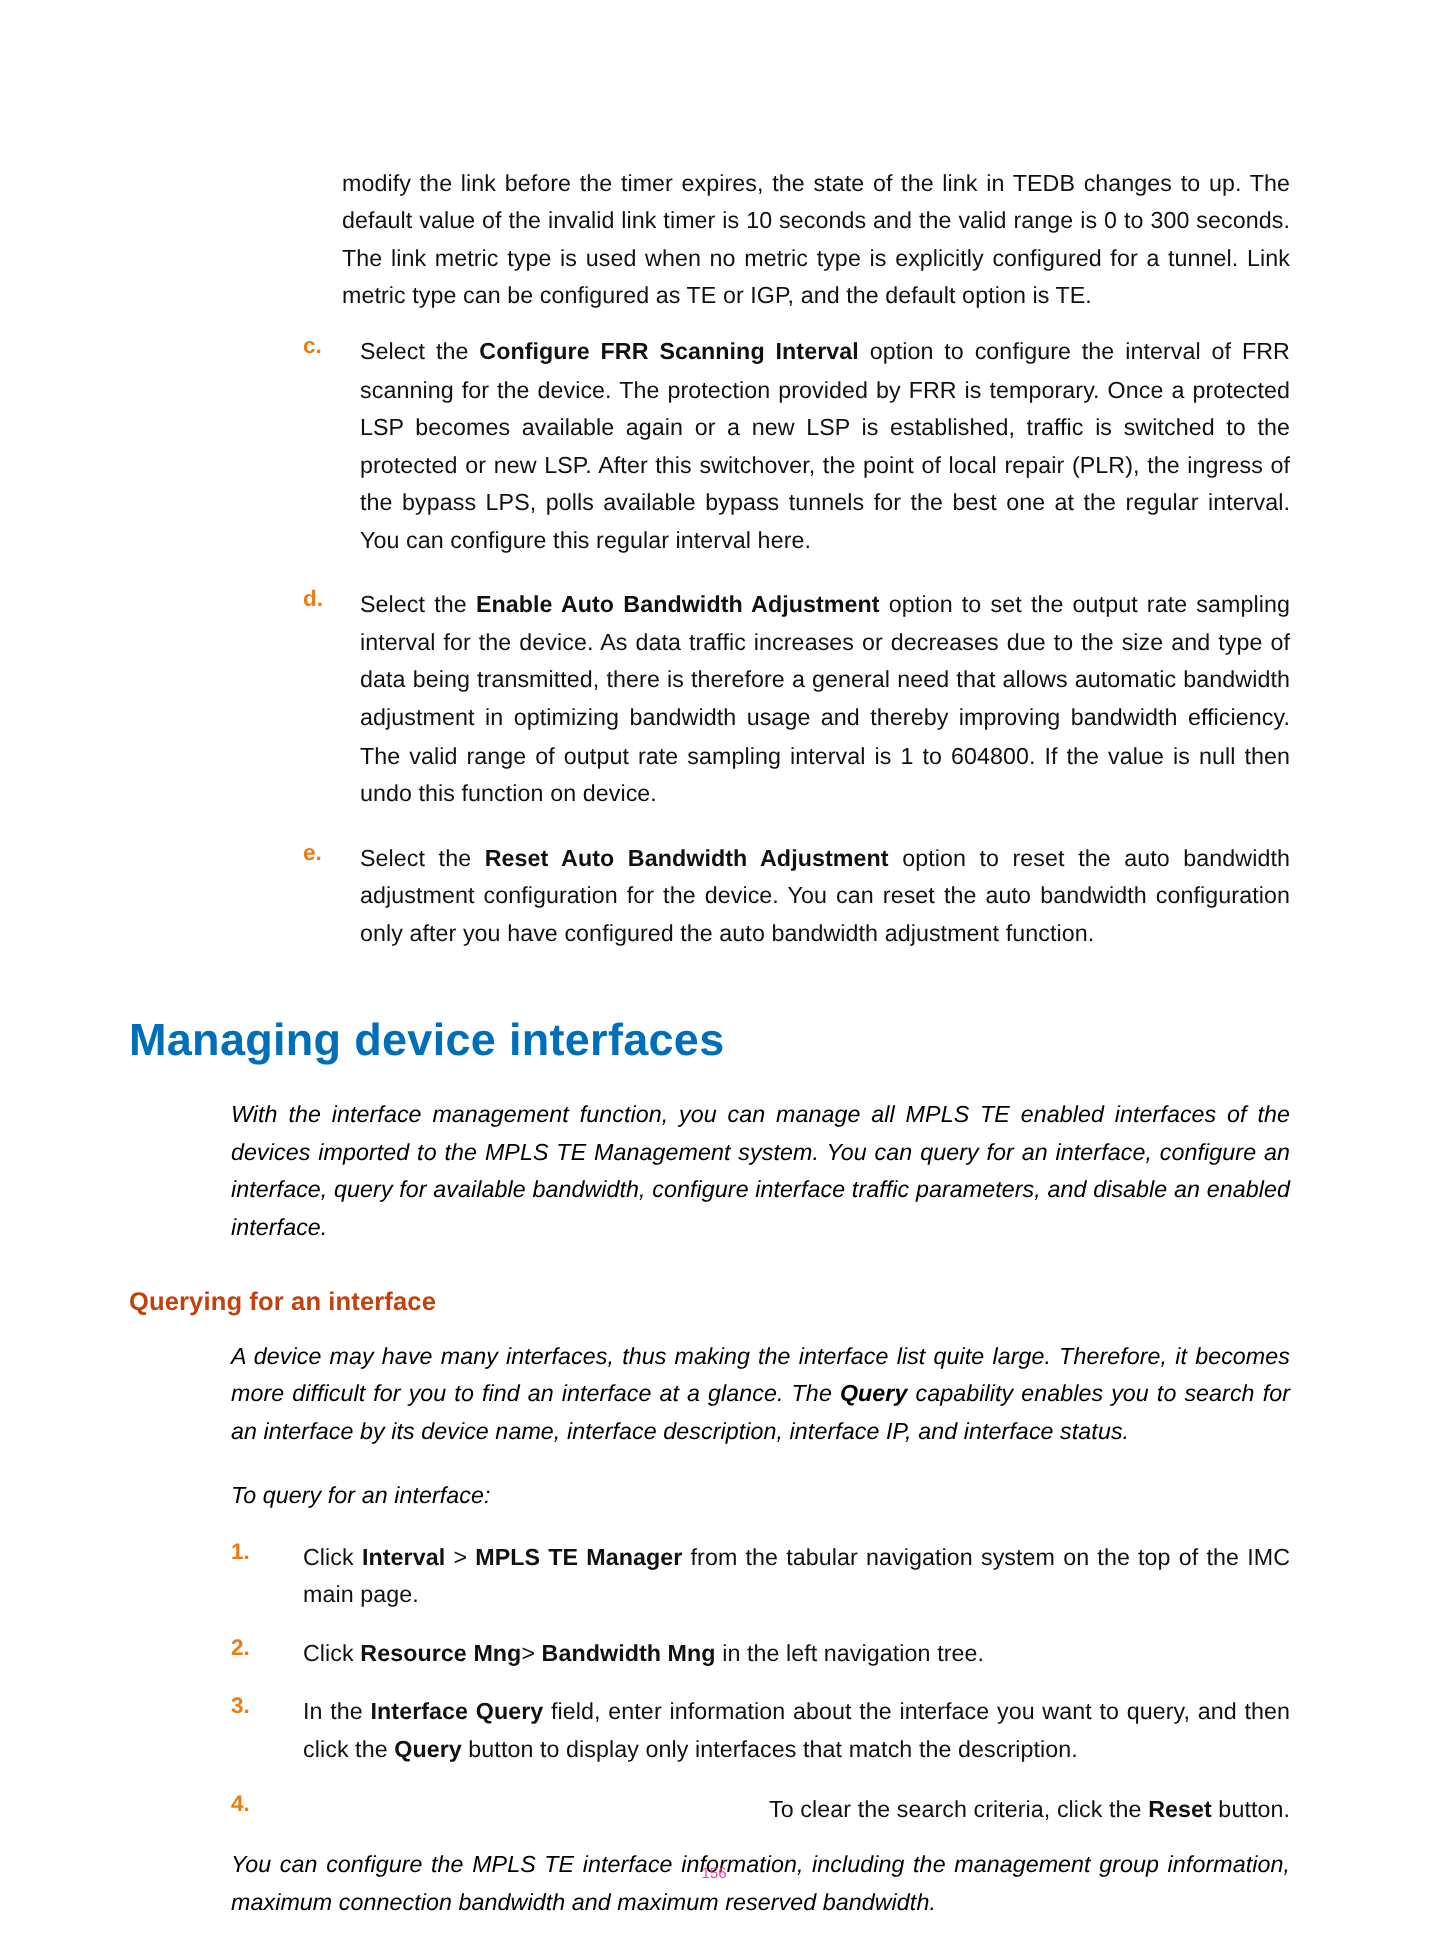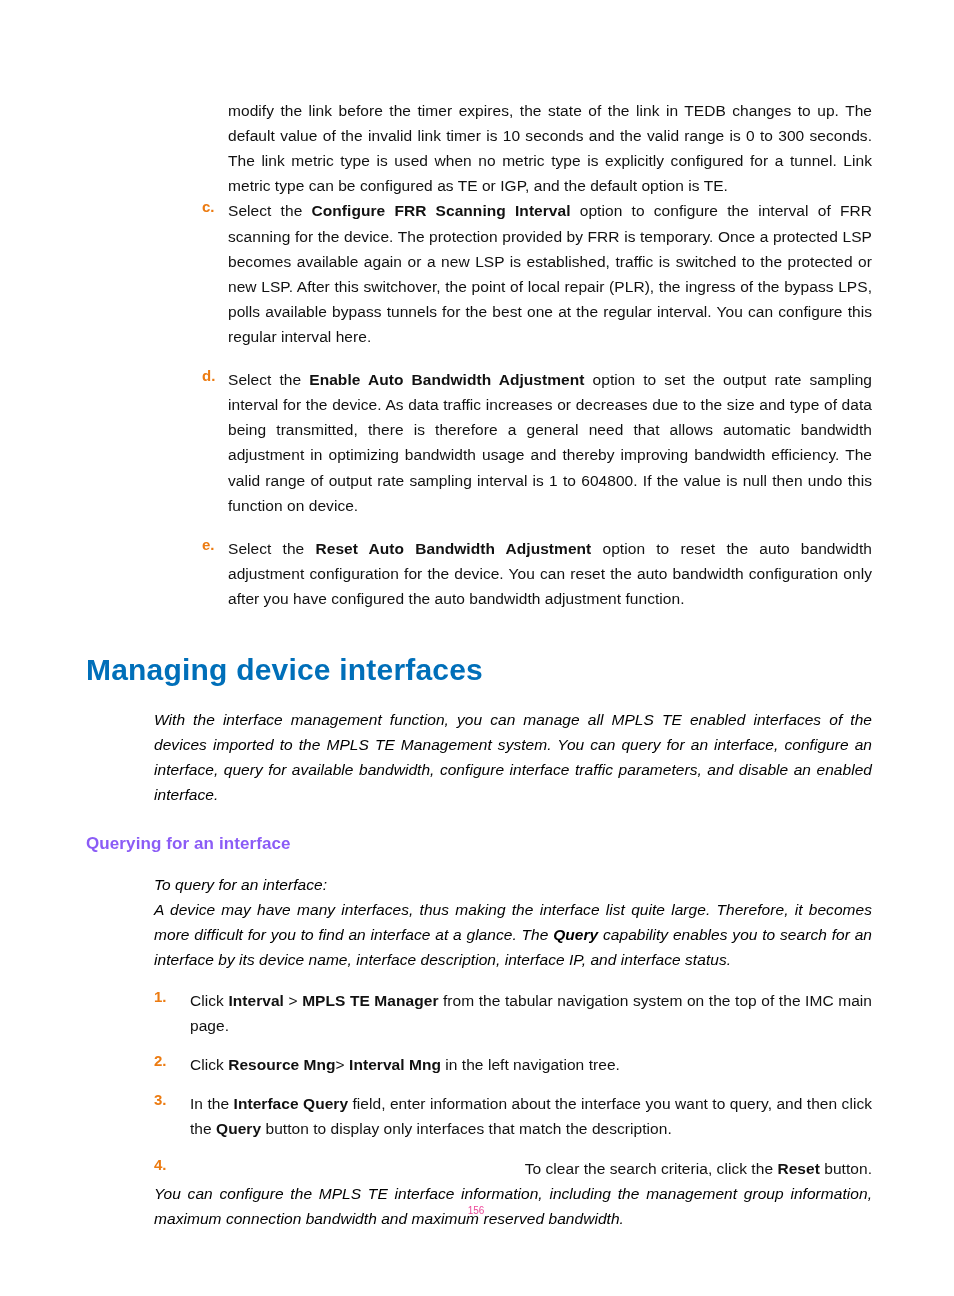--- a/index.html
+++ b/index.html
@@ -14,21 +14,21 @@
 }
 .page {
   box-sizing: border-box;
   width: 954px;
   min-height: 1296px;
   padding: 98px 82px 42px 86px;
   position: relative;
 }
 
 
-p { margin: 0; }
+p { margin: 12px; }
 
 
 .alpha-list { margin: 0 0 0 116px; list-style:none; padding:0; }
 .alpha-item { position: relative; padding-left: 26px; margin-top: 18px; }
 .alpha-item:first-child { margin-top: 0; }
 .alpha-marker {
   position: absolute; left: 0; top: 0;
   font-weight: 700; font-size: 15px; color: #ec7b11;
 }
 .alpha-body {
@@ -44,21 +44,21 @@
   letter-spacing: 0.2px;
 }
 
 
 .section-p {
   font-size: 15.5px; line-height: 1.62; margin-left: 68px; letter-spacing: 0.05px; text-align: justify; color:#000000;font-style:italic;
 }
 
 
 .h3 {
-  font-size: 17px; font-weight: 700; color: #8b5cf6;
+  font-size: 17px; font-weight: 700; color: #c2410c;
   margin: 26px 0 14px 0; letter-spacing: 0.1px;
 }
 
 
 .num-list { margin: 16px 0 0 68px; list-style:none; padding:0; }
 .num-item { position: relative; padding-left: 36px; margin-top: 14px; }
 .num-item:first-child { margin-top: 0; }
 .num-marker {
   position: absolute; left: 0; top: 0;
   font-weight: 700; font-size: 15px; color: #ec7b11;
@@ -104,37 +104,37 @@
       </p>
     </li>
   </ul>
 
   <h2 class="h1">Managing device interfaces</h2>
 
   <p class="section-p">With the interface management function, you can manage all MPLS TE enabled interfaces of the devices imported to the MPLS TE Management system. You can query for an interface, configure an interface, query for available bandwidth, configure interface traffic parameters, and disable an enabled interface.</p>
 
   <h3 class="h3">Querying for an interface</h3>
 
-  <p class="section-p" style="margin-top:18px;text-align:left;">To query for an interface:</p>
-
   <p class="section-p">
     <span>A device may have many interfaces, thus making the interface list quite large. Therefore, it becomes more difficult for you to find an interface at a glance. The </span><span class="bold">Query</span><span> capability enables you to search for an interface by its device name, interface description, interface IP, and interface status.</span>
   </p>
+
+  <p class="section-p" style="margin-top:18px;text-align:left;">To query for an interface:</p>
 
   <ol class="num-list">
     <li class="num-item">
       <span class="num-marker">1.</span>
       <p class="num-body">
         <span>Click </span><span class="bold">Interval</span><span> &gt; </span><span class="bold">MPLS TE Manager</span><span> from the tabular navigation system on the top of the IMC main page.</span>
       </p>
     </li>
     <li class="num-item">
       <span class="num-marker">2.</span>
       <p class="num-body" style="text-align:left;">
-        <span>Click </span><span class="bold">Resource Mng</span><span>&gt; </span><span class="bold">Interval Mng</span><span> in the left navigation tree.</span>
+        <span>Click </span><span class="bold">Resource Mng</span><span>&gt; </span><span class="bold">Bandwidth Mng</span><span> in the left navigation tree.</span>
       </p>
     </li>
     <li class="num-item">
       <span class="num-marker">3.</span>
       <p class="num-body">
         <span>In the </span><span class="bold">Interface Query</span><span> field, enter information about the interface you want to query, and then click the </span><span class="bold">Query</span><span> button to display only interfaces that match the description.</span>
       </p>
     </li>
     <li class="num-item">
       <span class="num-marker">4.</span>

